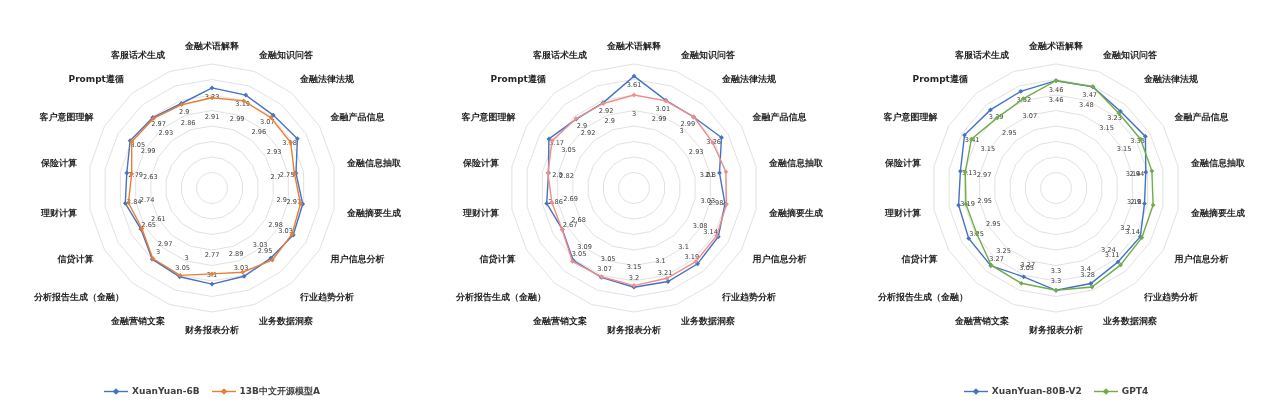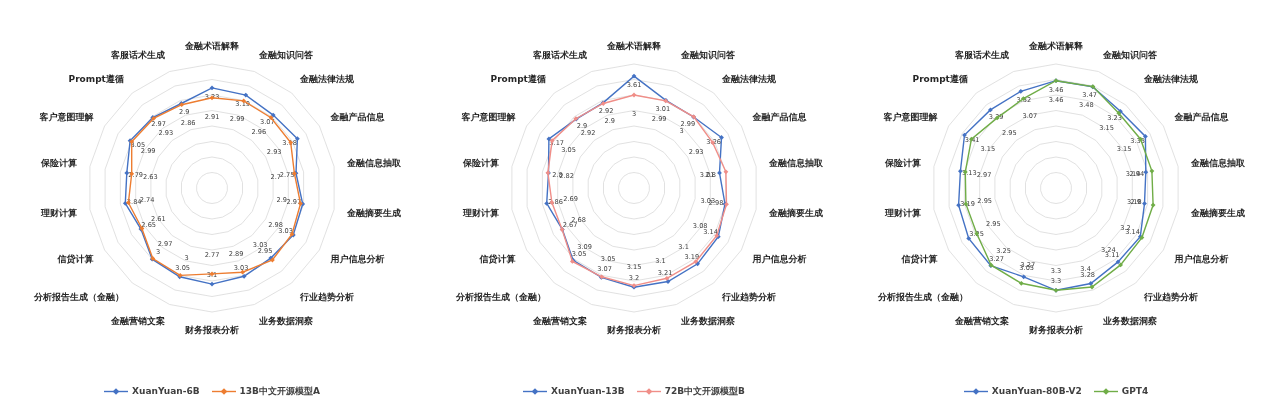--- a/index.html
+++ b/index.html
@@ -236,36 +236,20 @@
         <text class="cat" x="211.0" y="333.0" text-anchor="middle">财务报表分析</text>
         <text class="cat" x="164.1" y="324.4" text-anchor="end">金融营销文案</text>
         <text class="cat" x="122.9" y="299.8" text-anchor="end">分析报告生成（金融）</text>
         <text class="cat" x="92.4" y="262.0" text-anchor="end">信贷计算</text>
         <text class="cat" x="76.1" y="215.7" text-anchor="end">理财计算</text>
         <text class="cat" x="76.1" y="166.3" text-anchor="end">保险计算</text>
         <text class="cat" x="92.4" y="120.0" text-anchor="end">客户意图理解</text>
         <text class="cat" x="122.9" y="82.2" text-anchor="end">Prompt遵循</text>
         <text class="cat" x="164.1" y="57.6" text-anchor="end">客服话术生成</text>
       </svg>
-    <div class="legend">
-        <span class="legend-item">
-          <svg width="24" height="9">
-            <line x1="0" y1="4.5" x2="24" y2="4.5" stroke="#4472C4" stroke-width="1.4"></line>
-            <path d="M12 1.2 L15.3 4.5 L12 7.8 L8.7 4.5 Z" fill="#4472C4"></path>
-          </svg>
-          <span>XuanYuan-13B</span>
-        </span>
-        <span class="legend-item">
-          <svg width="24" height="9">
-            <line x1="0" y1="4.5" x2="24" y2="4.5" stroke="#F08E88" stroke-width="1.4"></line>
-            <path d="M12 1.2 L15.3 4.5 L12 7.8 L8.7 4.5 Z" fill="#F08E88"></path>
-          </svg>
-          <span>72B中文开源模型B</span>
-        </span>
-      </div>
   </figure>
   <figure class="chart">
     <svg class="plot" width="422" height="378" viewBox="0 0 422 378">
         <polygon points="211.0,172.5 216.3,173.4 221.0,176.1 224.4,180.3 226.3,185.3 226.3,190.7 224.4,195.8 221.0,199.9 216.3,202.6 211.0,203.5 205.7,202.6 201.0,199.9 197.6,195.8 195.7,190.7 195.7,185.3 197.6,180.3 201.0,176.1 205.7,173.4" fill="none" stroke="#d9d9d9" stroke-width="0.8"></polygon>
         <polygon points="211.0,157.0 221.6,158.9 230.9,164.3 237.8,172.5 241.5,182.6 241.5,193.4 237.8,203.5 230.9,211.7 221.6,217.1 211.0,219.0 200.4,217.1 191.1,211.7 184.2,203.5 180.5,193.4 180.5,182.6 184.2,172.5 191.1,164.3 200.4,158.9" fill="none" stroke="#d9d9d9" stroke-width="0.8"></polygon>
         <polygon points="211.0,141.5 226.9,144.3 240.9,152.4 251.3,164.8 256.8,179.9 256.8,196.1 251.3,211.3 240.9,223.6 226.9,231.7 211.0,234.5 195.1,231.7 181.1,223.6 170.7,211.3 165.2,196.1 165.2,179.9 170.7,164.8 181.1,152.4 195.1,144.3" fill="none" stroke="#d9d9d9" stroke-width="0.8"></polygon>
         <polygon points="211.0,126.0 232.2,129.7 250.9,140.5 264.7,157.0 272.1,177.2 272.1,198.8 264.7,219.0 250.9,235.5 232.2,246.3 211.0,250.0 189.8,246.3 171.1,235.5 157.3,219.0 149.9,198.8 149.9,177.2 157.3,157.0 171.1,140.5 189.8,129.7" fill="none" stroke="#d9d9d9" stroke-width="0.8"></polygon>
         <polygon points="211.0,110.5 237.5,115.2 260.8,128.6 278.1,149.3 287.3,174.5 287.3,201.5 278.1,226.8 260.8,247.4 237.5,260.8 211.0,265.5 184.5,260.8 161.2,247.4 143.9,226.8 134.7,201.5 134.7,174.5 143.9,149.3 161.2,128.6 184.5,115.2" fill="none" stroke="#d9d9d9" stroke-width="0.8"></polygon>
         <polygon points="211.0,95.0 242.8,100.6 270.8,116.8 291.5,141.5 302.6,171.9 302.6,204.1 291.5,234.5 270.8,259.2 242.8,275.4 211.0,281.0 179.2,275.4 151.2,259.2 130.5,234.5 119.4,204.1 119.4,171.9 130.5,141.5 151.2,116.8 179.2,100.6" fill="none" stroke="#d9d9d9" stroke-width="0.8"></polygon>
         <polygon points="211.0,79.5 248.1,86.0 280.7,104.9 305.0,133.8 317.9,169.2 317.9,206.8 305.0,242.2 280.7,271.1 248.1,290.0 211.0,296.5 173.9,290.0 141.3,271.1 117.0,242.3 104.1,206.8 104.1,169.2 117.0,133.8 141.3,104.9 173.9,86.0" fill="none" stroke="#d9d9d9" stroke-width="0.8"></polygon>

